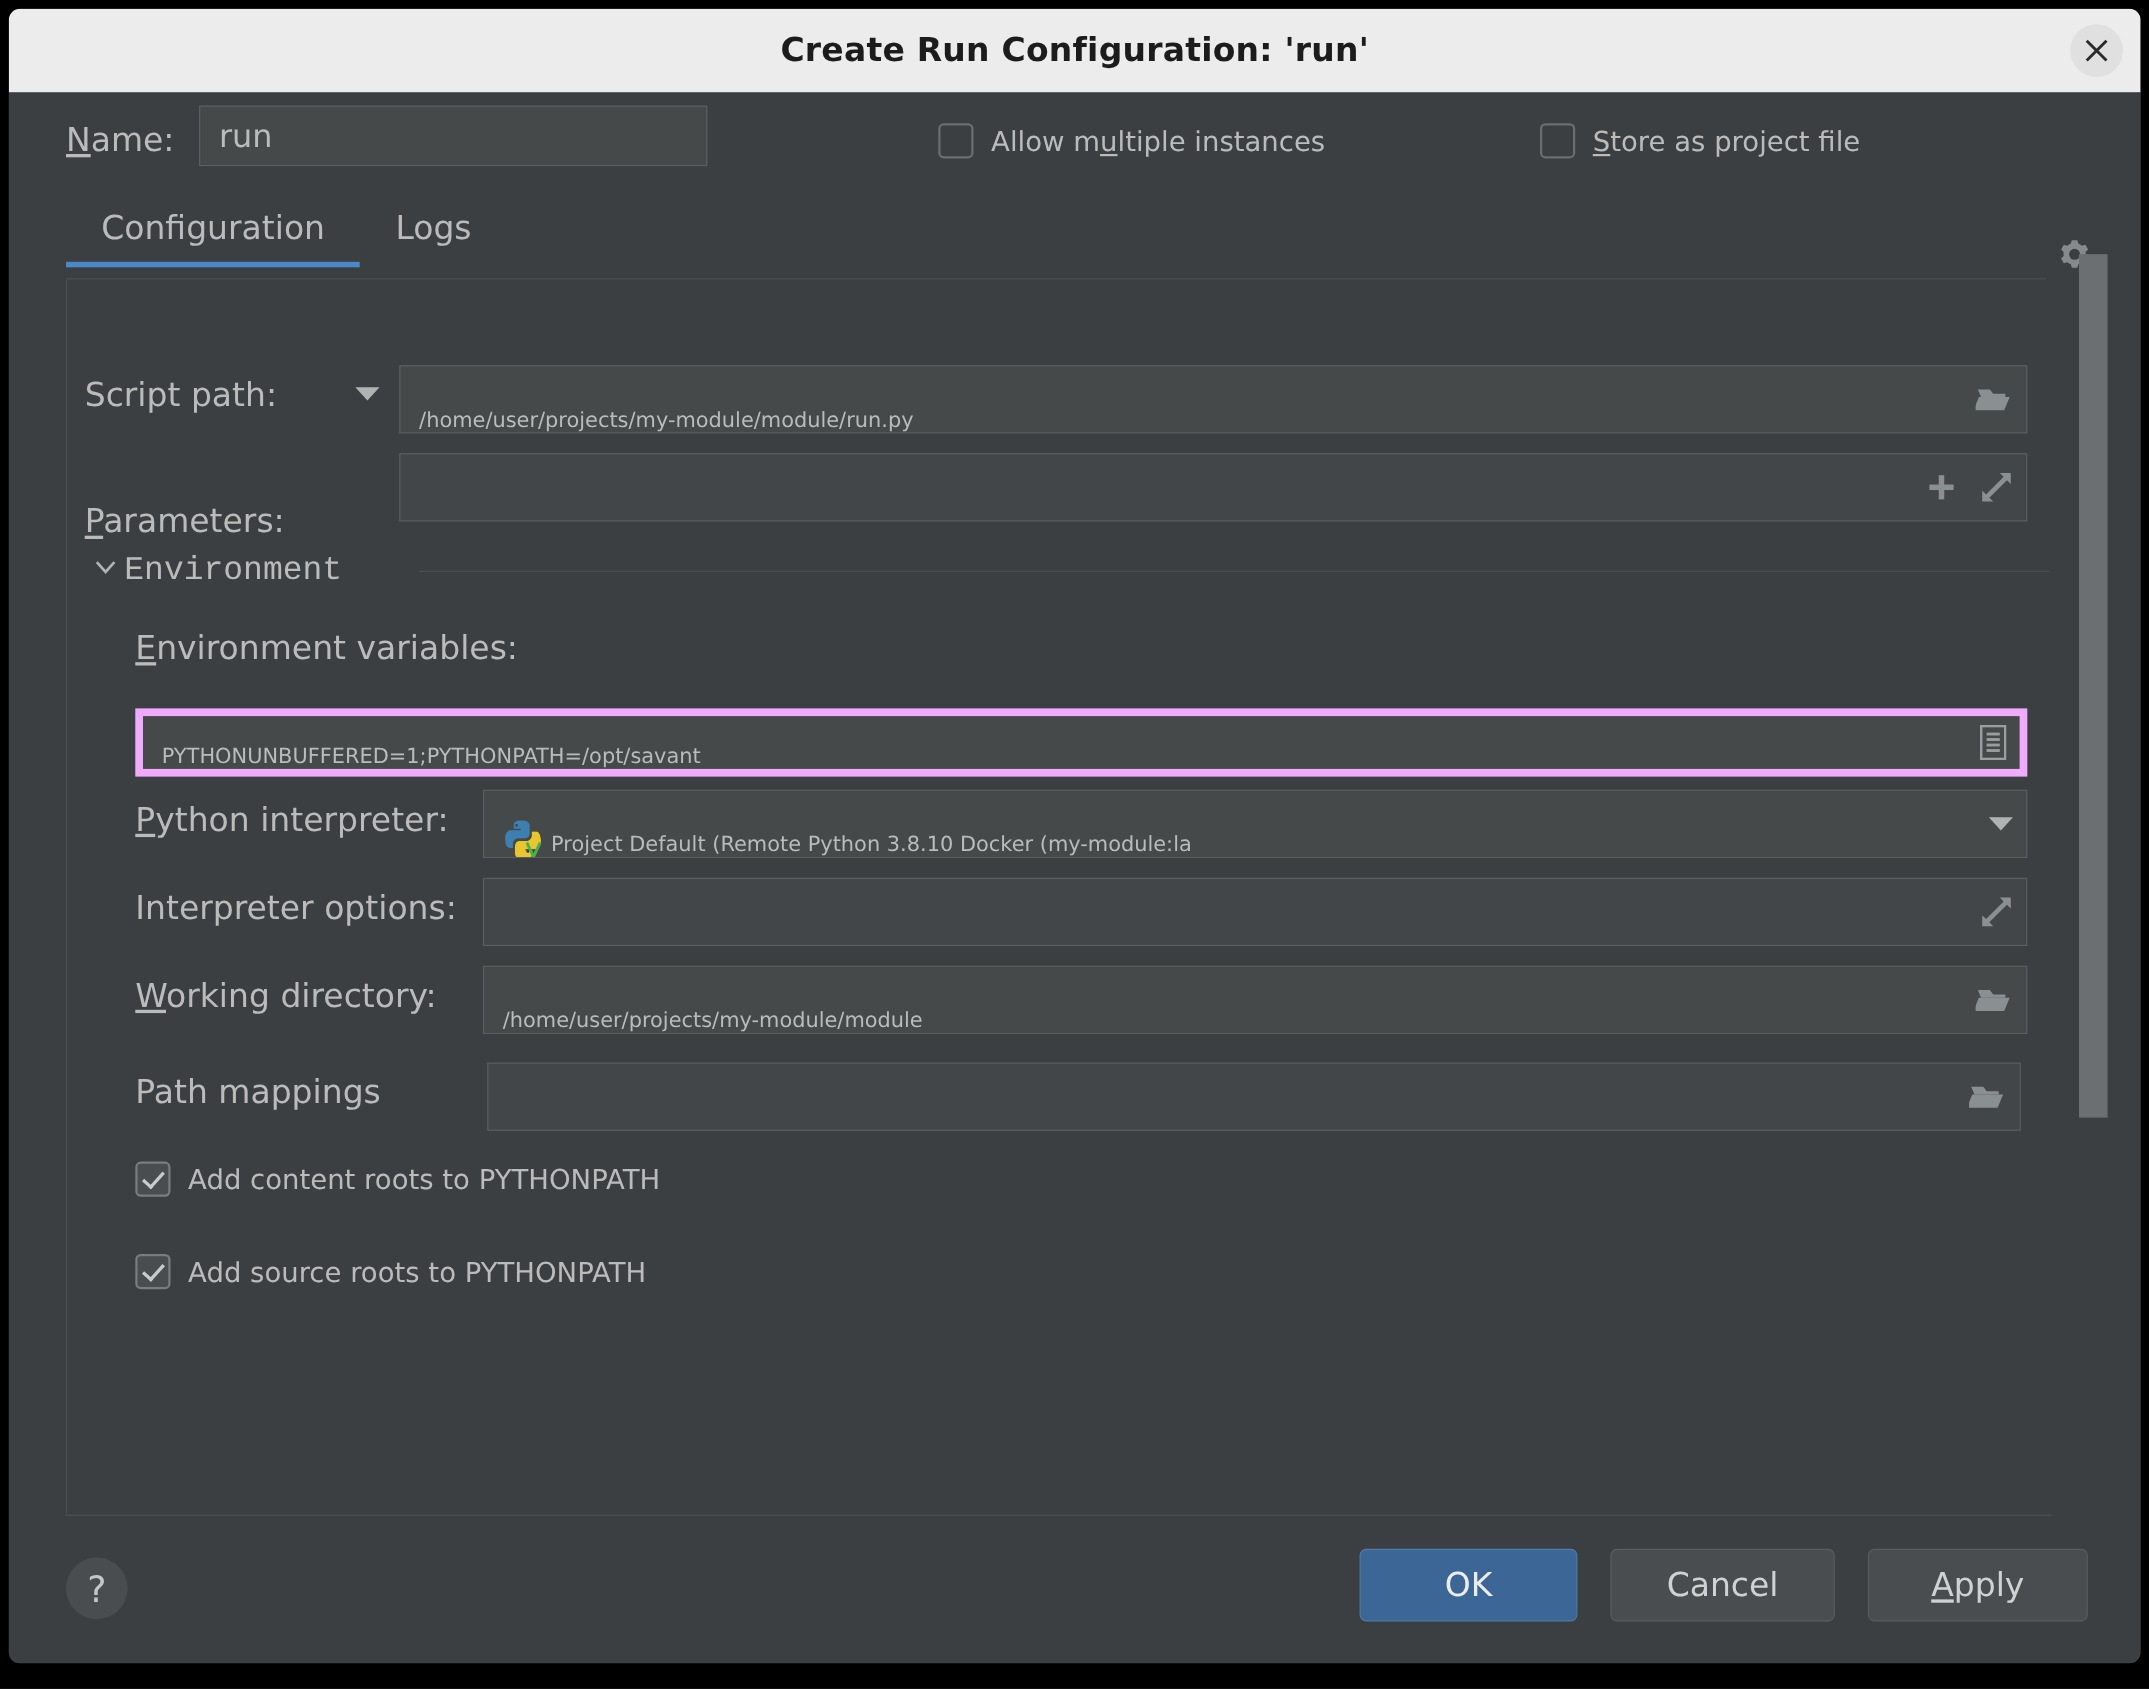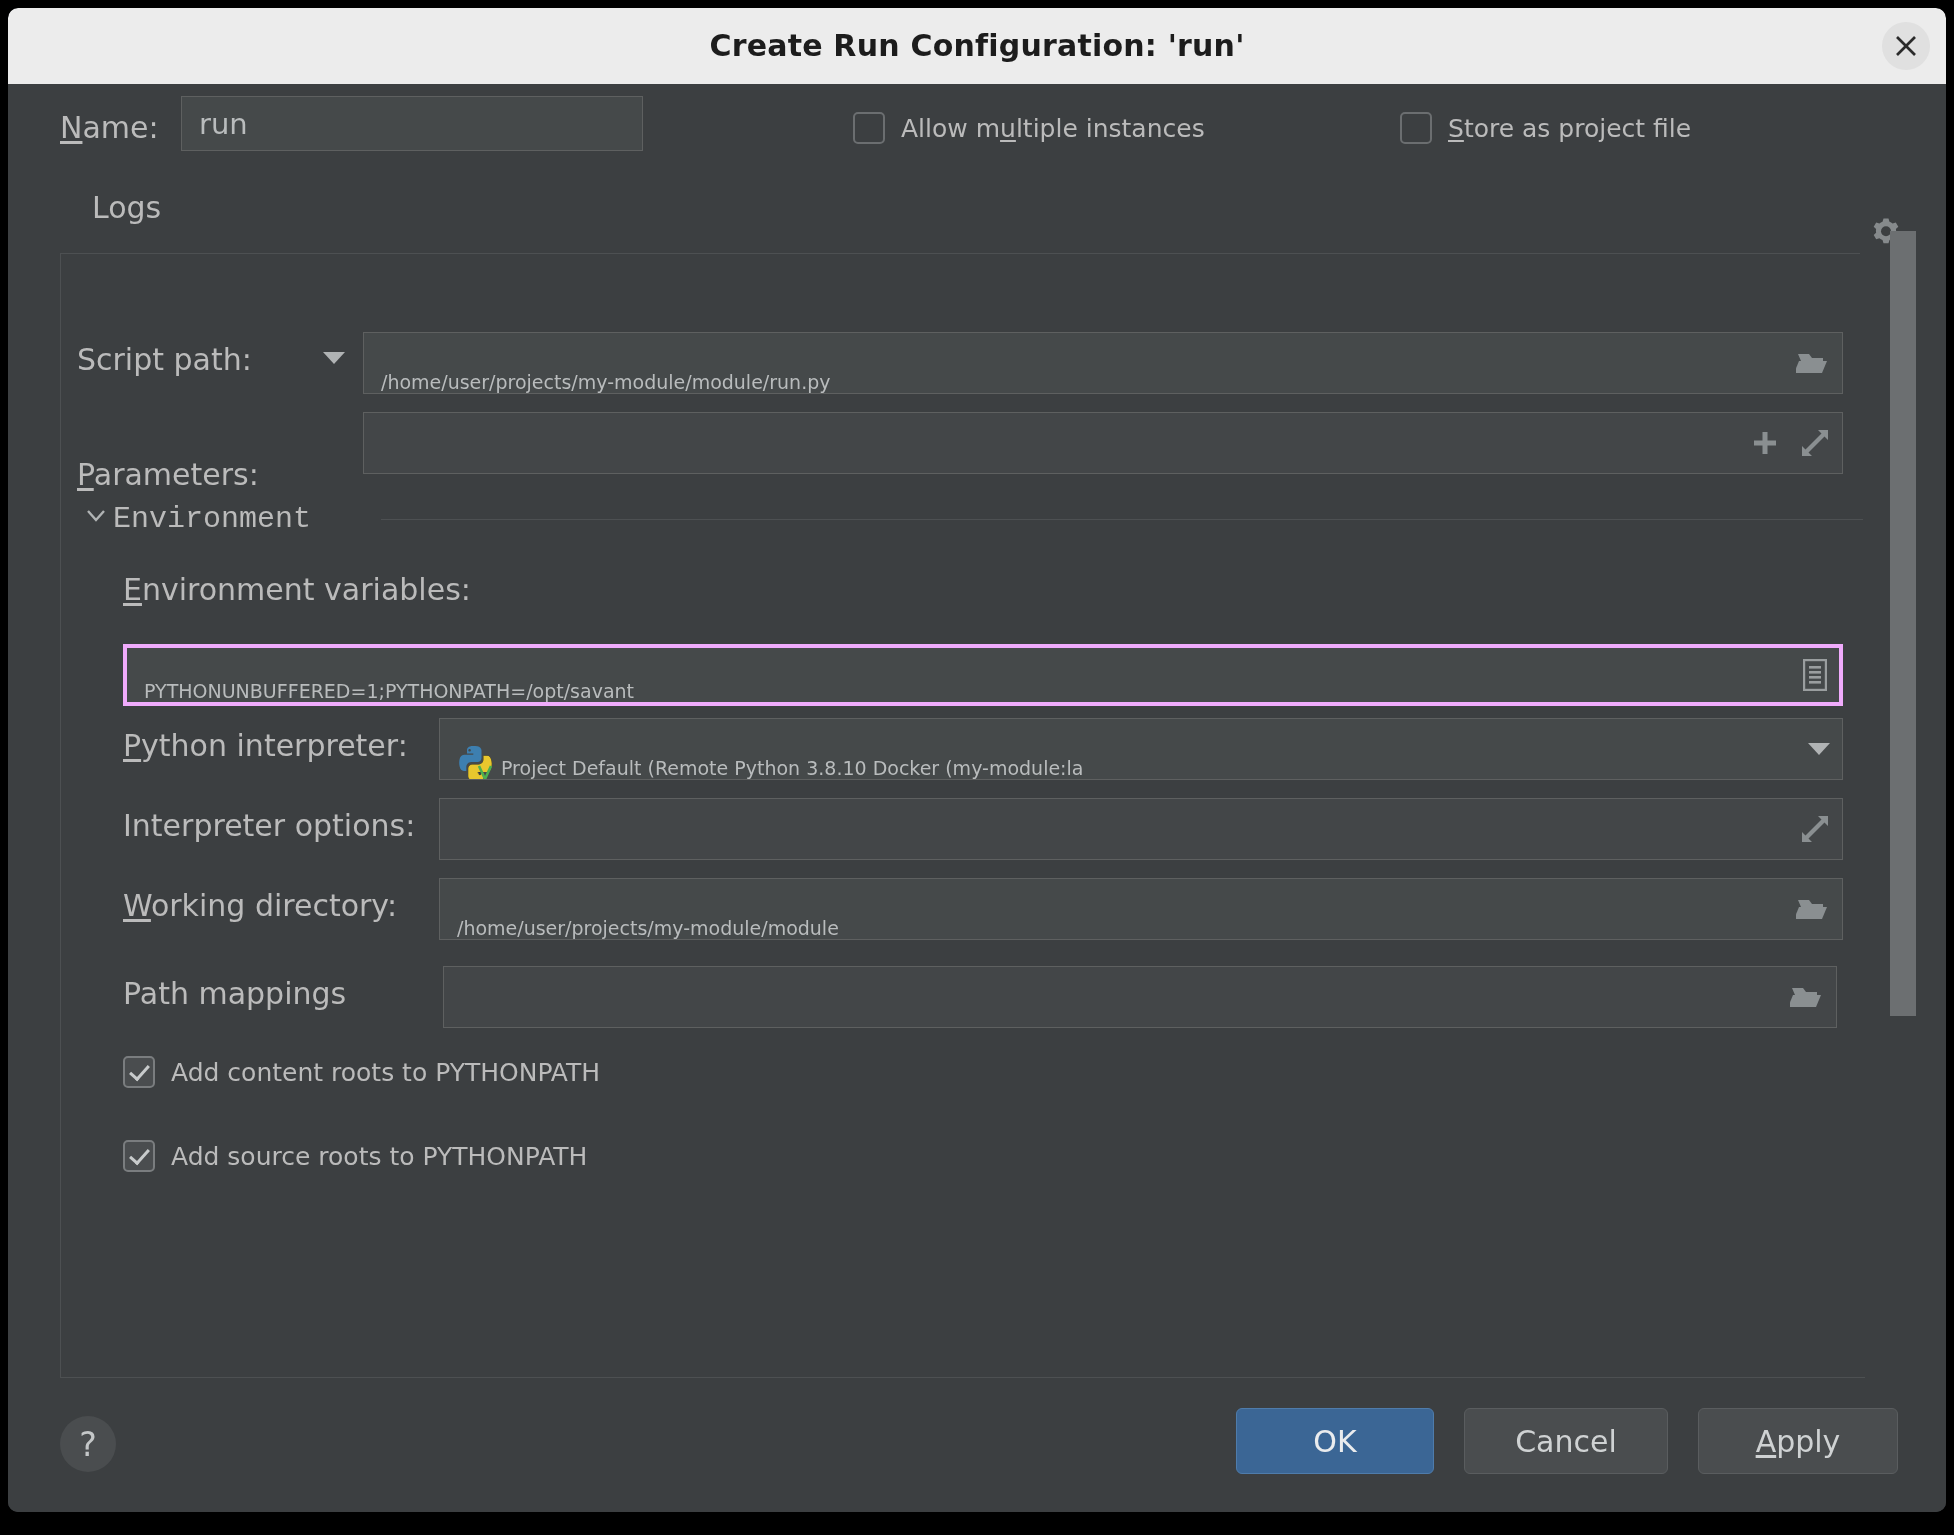--- a/index.html
+++ b/index.html
@@ -213,21 +213,21 @@
     position: absolute;
     left: 320px;
     top: 265px;
     width: 1482px;
     height: 1px;
     background: #4d5052;
   }
 
   
   .field.focused {
-    border: 4px solid #f0abfc;
+    border: 7px solid #f0abfc;
     background: #45494a;
   }
 
   .dd-arrow {
     width: 0; height: 0;
     border-left: 11px solid transparent;
     border-right: 11px solid transparent;
     border-top: 12px solid #b0b3b4;
   }
 
@@ -325,20 +325,21 @@
           <g fill="#868a8c">
             <path d="M14.5 4.5 h5 l1 3.2 a8 8 0 0 1 3.1 1.8 l3.2-1 2.5 4.3 -2.4 2.3 a8 8 0 0 1 0 3.6 l2.4 2.3 -2.5 4.3 -3.2-1 a8 8 0 0 1 -3.1 1.8 l-1 3.2 h-5 l-1-3.2 a8 8 0 0 1 -3.1-1.8 l-3.2 1 -2.5-4.3 2.4-2.3 a8 8 0 0 1 0-3.6 l-2.4-2.3 2.5-4.3 3.2 1 a8 8 0 0 1 3.1-1.8 z"></path>
             <circle cx="17" cy="17.2" r="5" fill="#3c3f41"></circle>
             <path d="M23 30 l12 0 -6 7 z"></path>
           </g>
         </svg>
       </div>
     </div>
 
     <div class="tabs">
+      <div class="tab active">Configuration</div>
       <div class="tab">Logs</div>
     </div>
     <div class="tab-sep"></div>
 
     <div class="content">
 
       <div class="row">
         <div class="lbl" style="position:absolute; left:16px; top:88px;">Script path:</div>
         <div style="position:absolute; left:262px; top:98px;">
           <div class="dd-arrow"></div>

